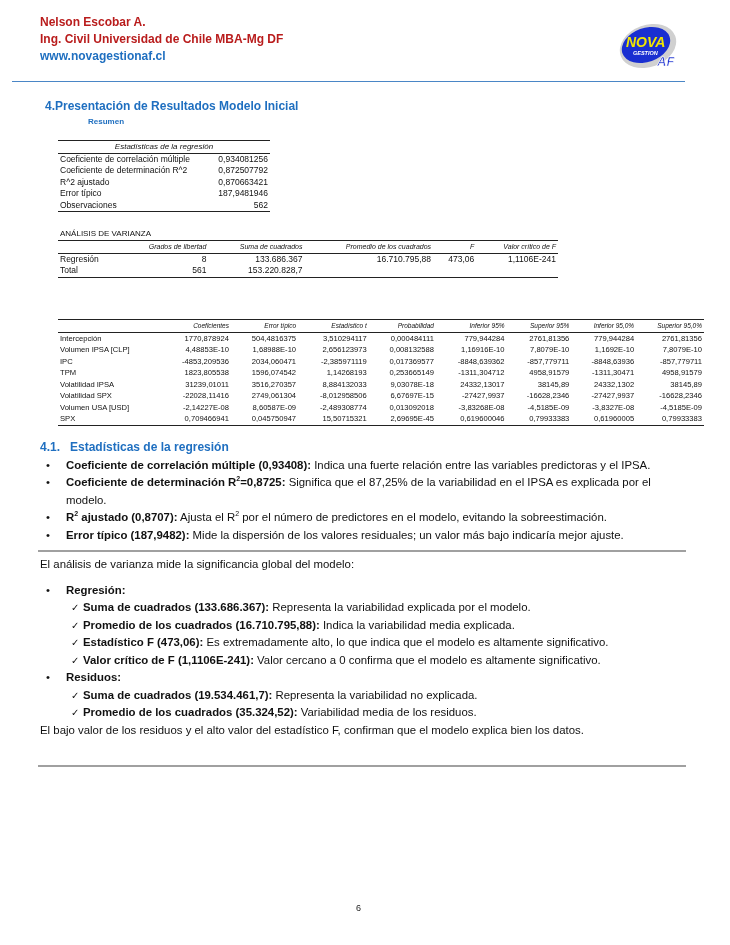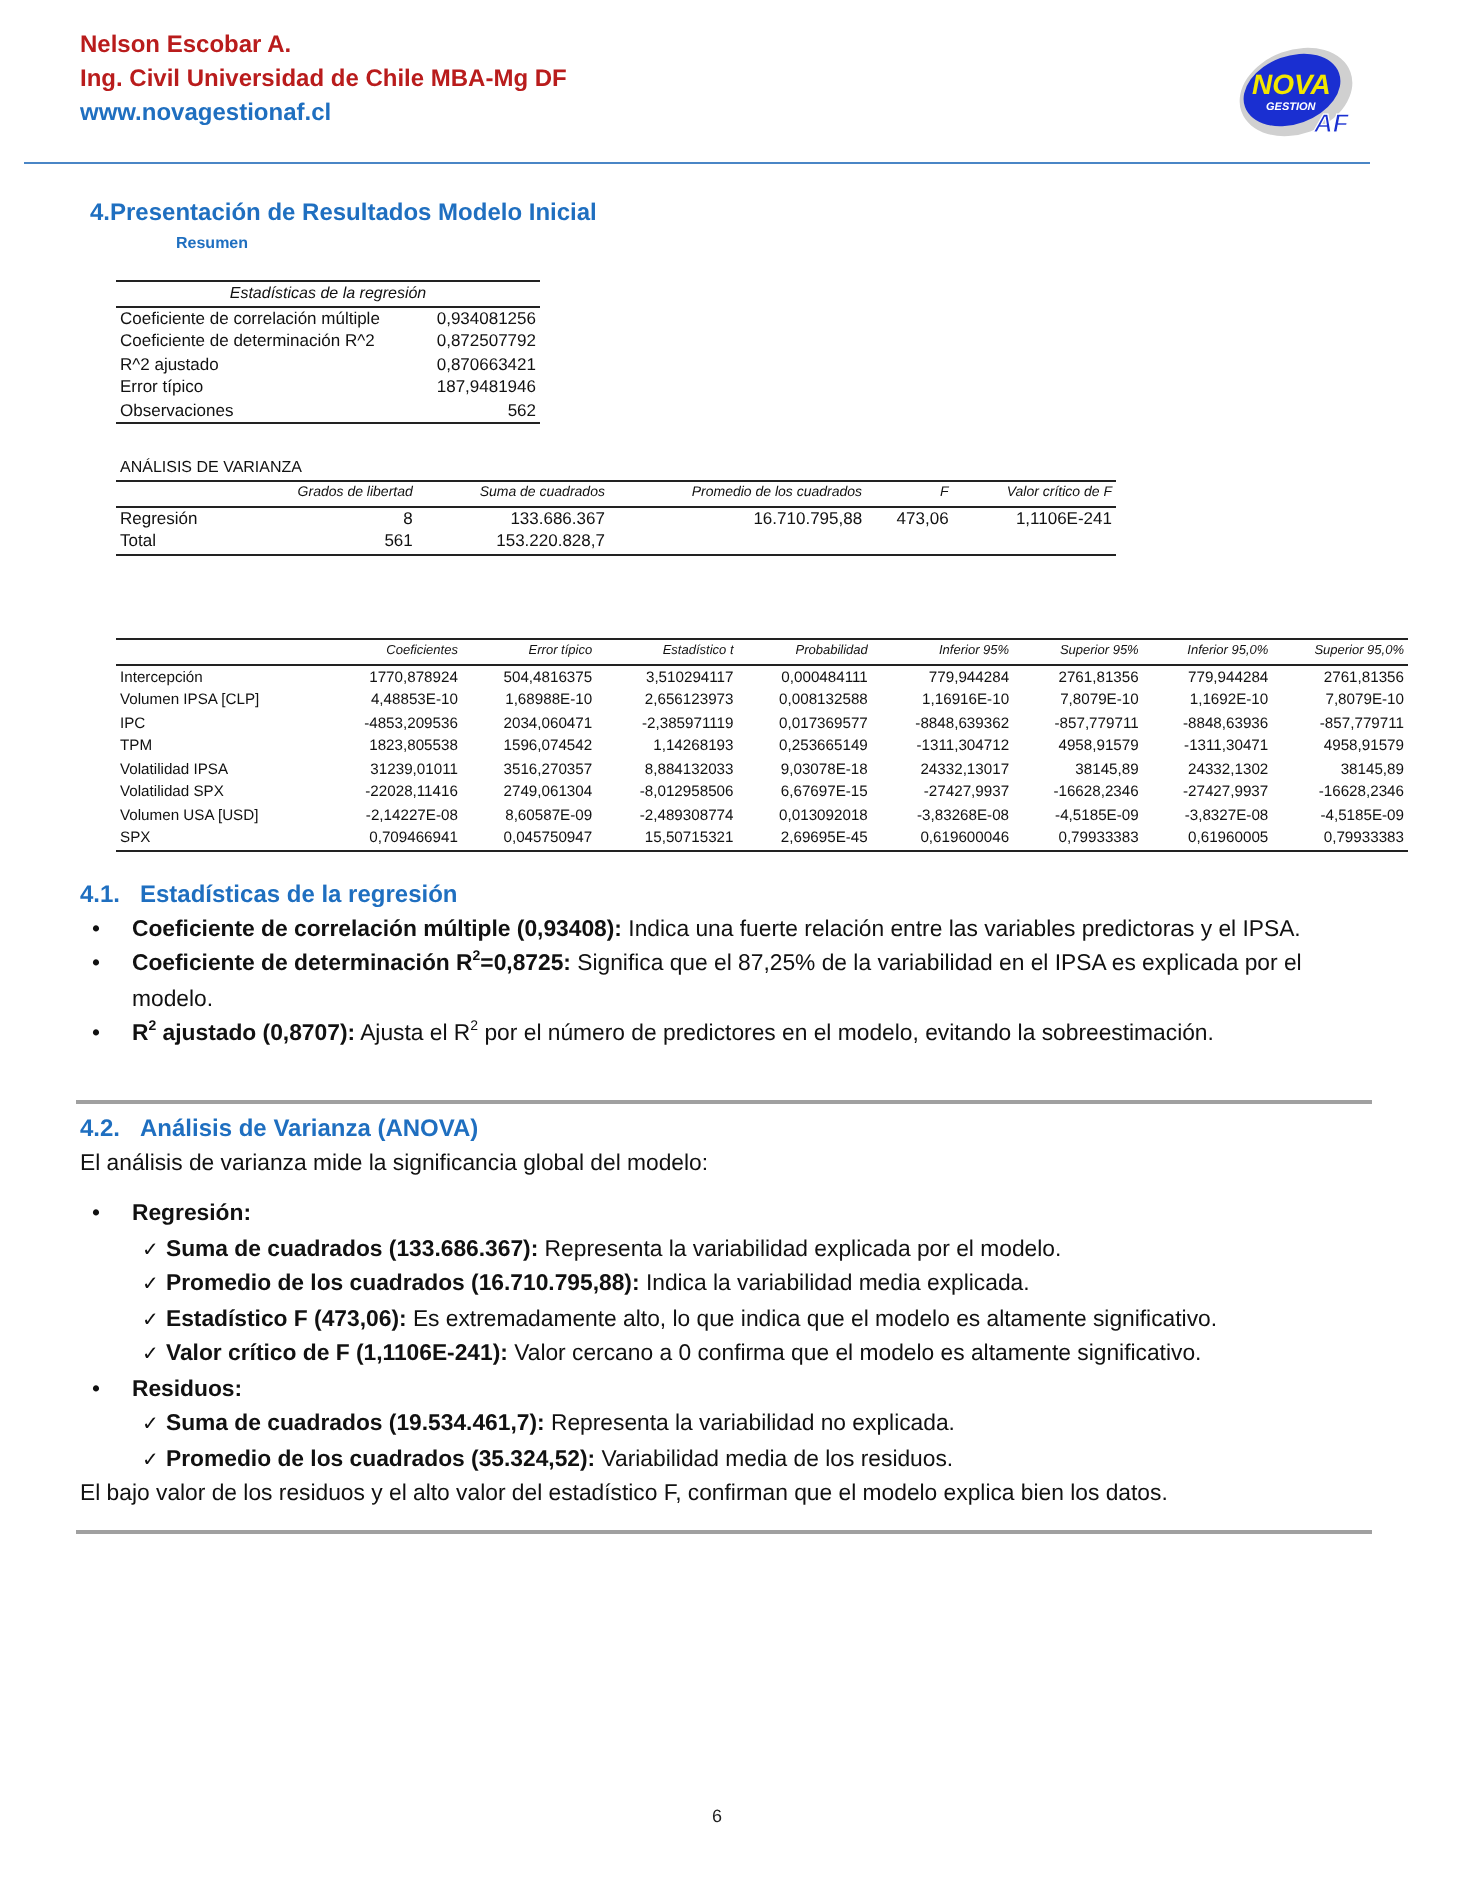--- a/index.html
+++ b/index.html
@@ -237,26 +237,26 @@
       </tr>
     </tbody>
 </table>
 
 <div class="body-text" style="top:439px;">
   <div class="sub-title"><span class="sn">4.1.</span><span>Estadísticas de la regresión</span></div>
   <ul class="b">
     <li><b>Coeficiente de correlación múltiple (0,93408):</b><span> Indica una fuerte relación entre las variables predictoras y el IPSA.</span></li>
     <li><b><span>Coeficiente de determinación R</span><sup>2</sup><span>=0,8725:</span></b><span> Significa que el 87,25% de la variabilidad en el IPSA es explicada por el modelo.</span></li>
     <li><b><span>R</span><sup>2</sup><span> ajustado (0,8707):</span></b><span> Ajusta el R</span><sup>2</sup><span> por el número de predictores en el modelo, evitando la sobreestimación.</span></li>
+    <li><b>Error típico (187,9482):</b><span> Mide la dispersión de los valores residuales; un valor más bajo indicaría mejor ajuste.</span></li>
   </ul>
 </div>
 <div class="divider" style="top:550px;"></div>
 
 <div class="body-text" style="top:556px;">
-  <div class="sub-title"><span class="sn">4.2.</span><span>Análisis de Varianza (ANOVA)</span></div>
   <div>El análisis de varianza mide la significancia global del modelo:</div>
   <div style="height:8px;"></div>
   <ul class="b">
     <li><b>Regresión:</b></li>
   </ul>
   <div class="chk"><span class="mark">✓</span><b>Suma de cuadrados (133.686.367):</b><span> Representa la variabilidad explicada por el modelo.</span></div>
   <div class="chk"><span class="mark">✓</span><b>Promedio de los cuadrados (16.710.795,88):</b><span> Indica la variabilidad media explicada.</span></div>
   <div class="chk"><span class="mark">✓</span><b>Estadístico F (473,06):</b><span> Es extremadamente alto, lo que indica que el modelo es altamente significativo.</span></div>
   <div class="chk"><span class="mark">✓</span><b>Valor crítico de F (1,1106E-241):</b><span> Valor cercano a 0 confirma que el modelo es altamente significativo.</span></div>
   <ul class="b">

